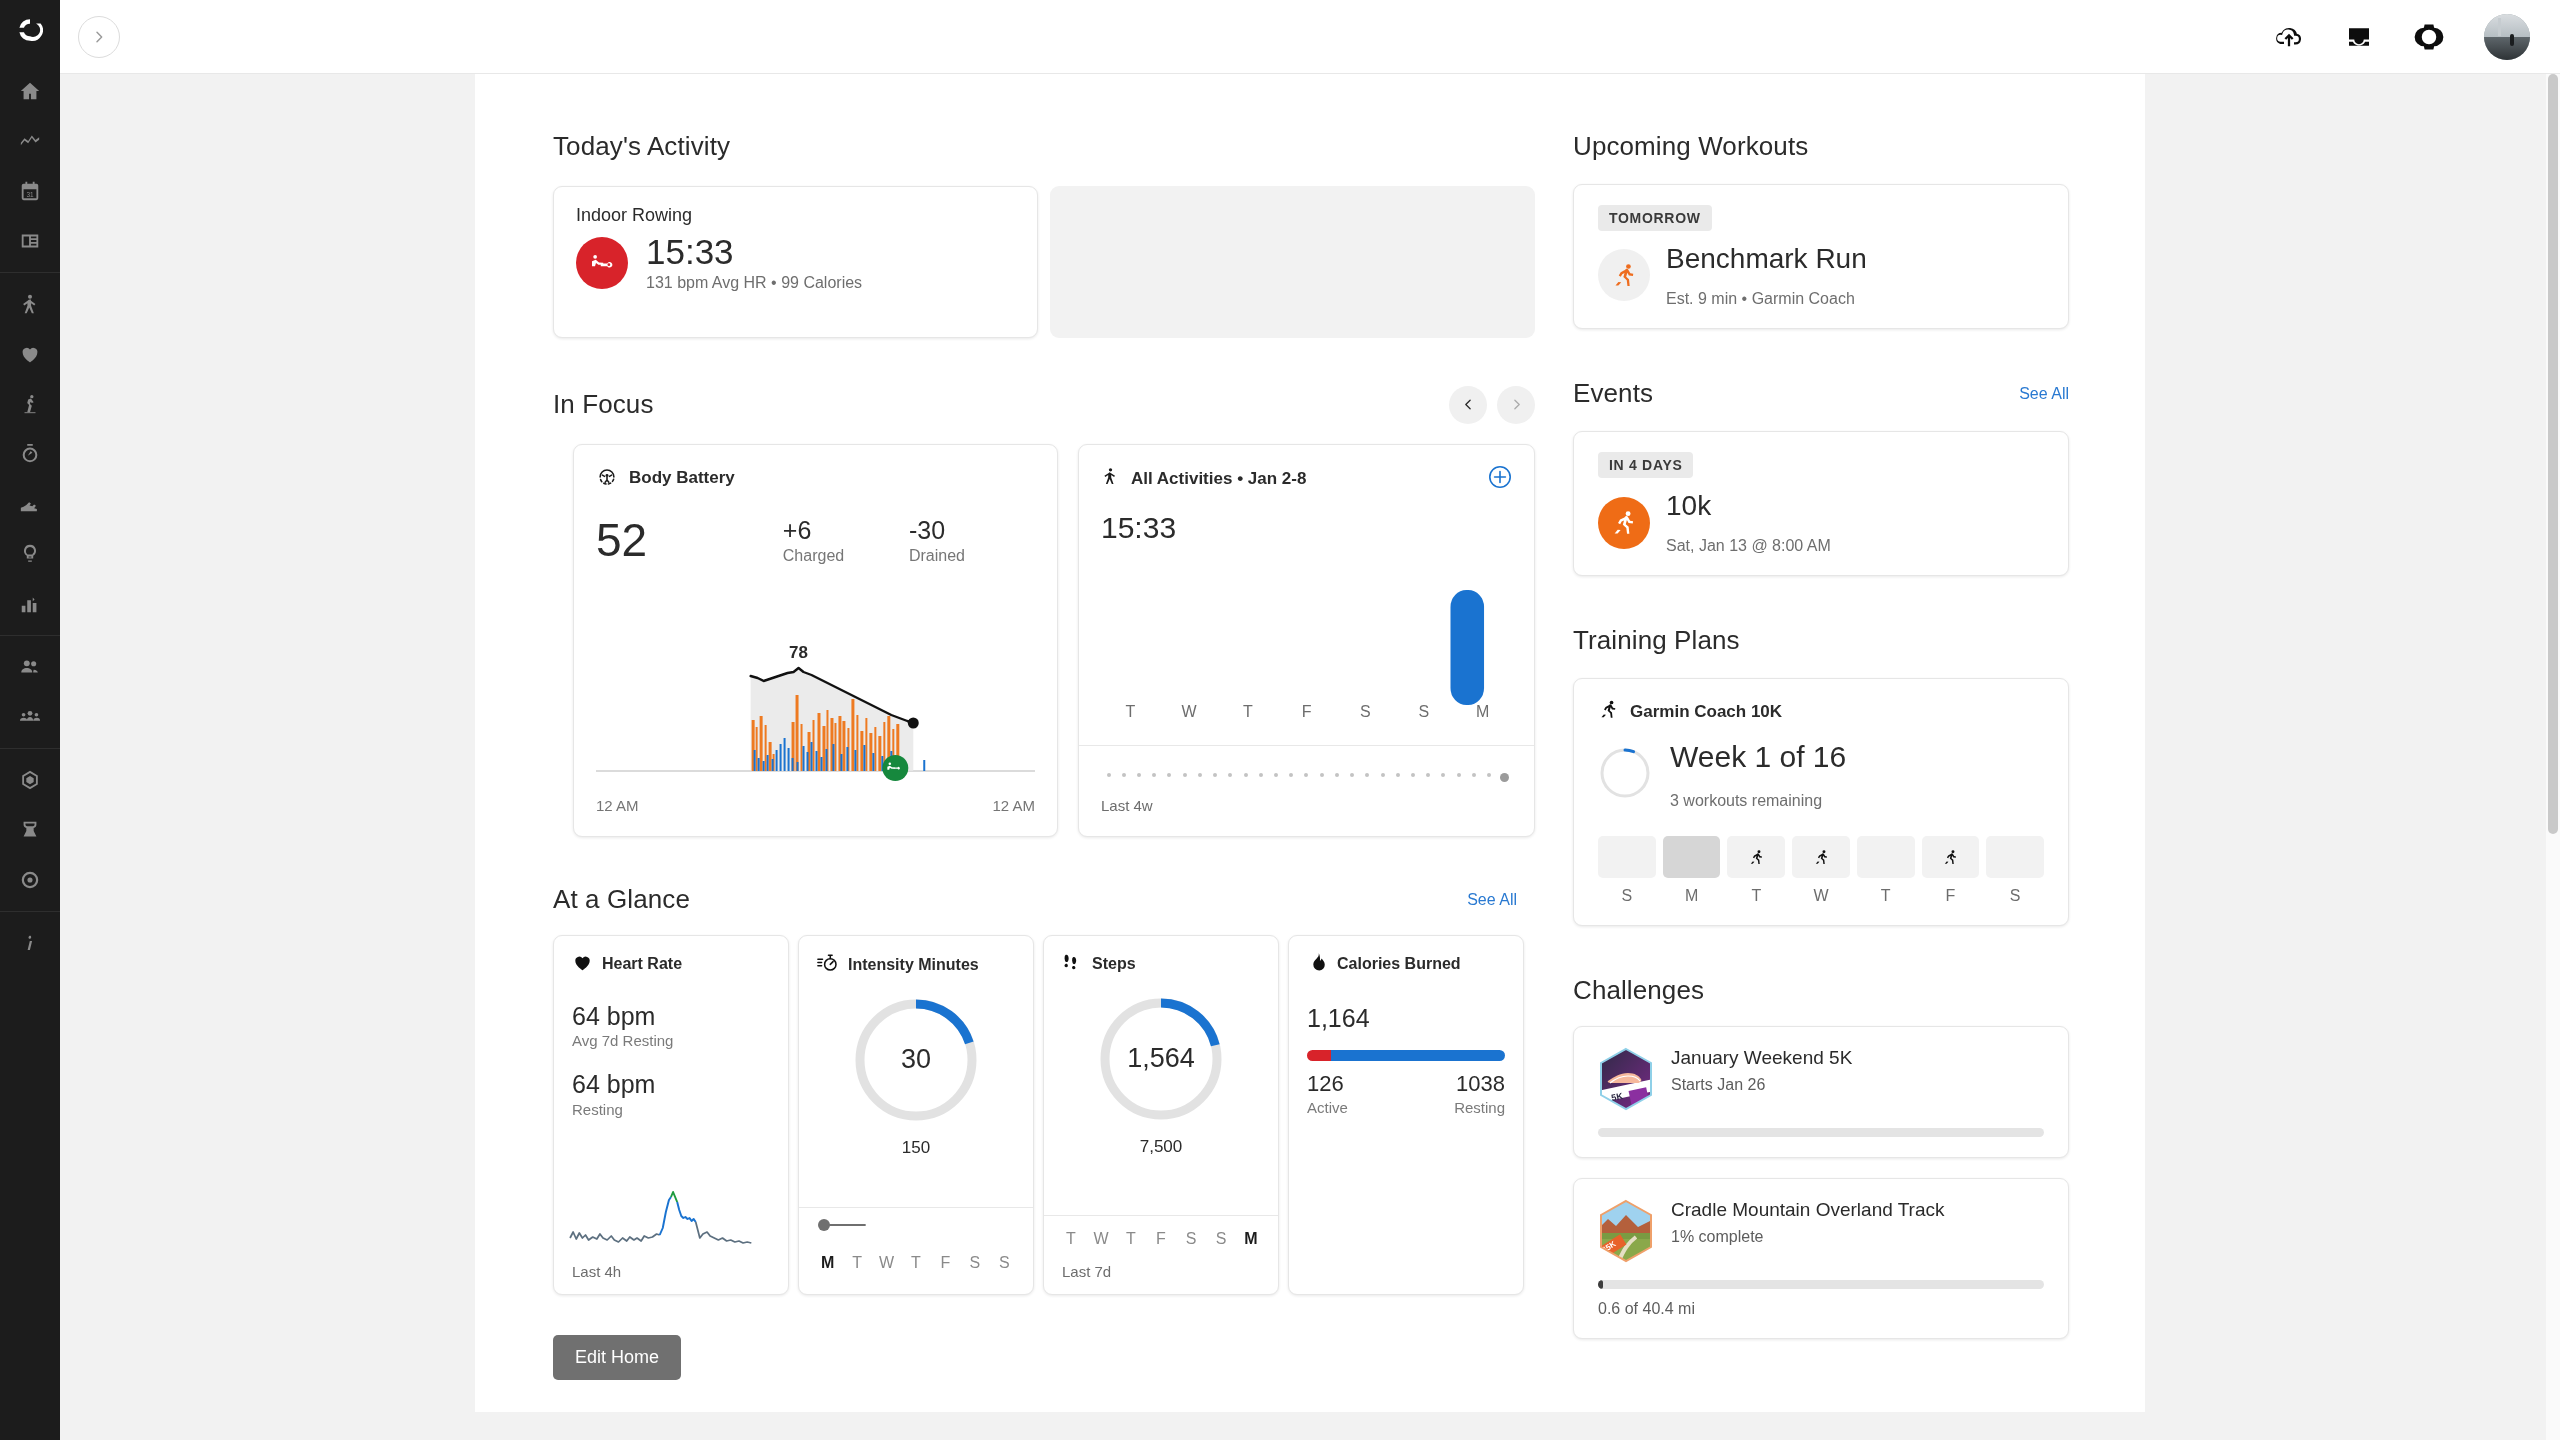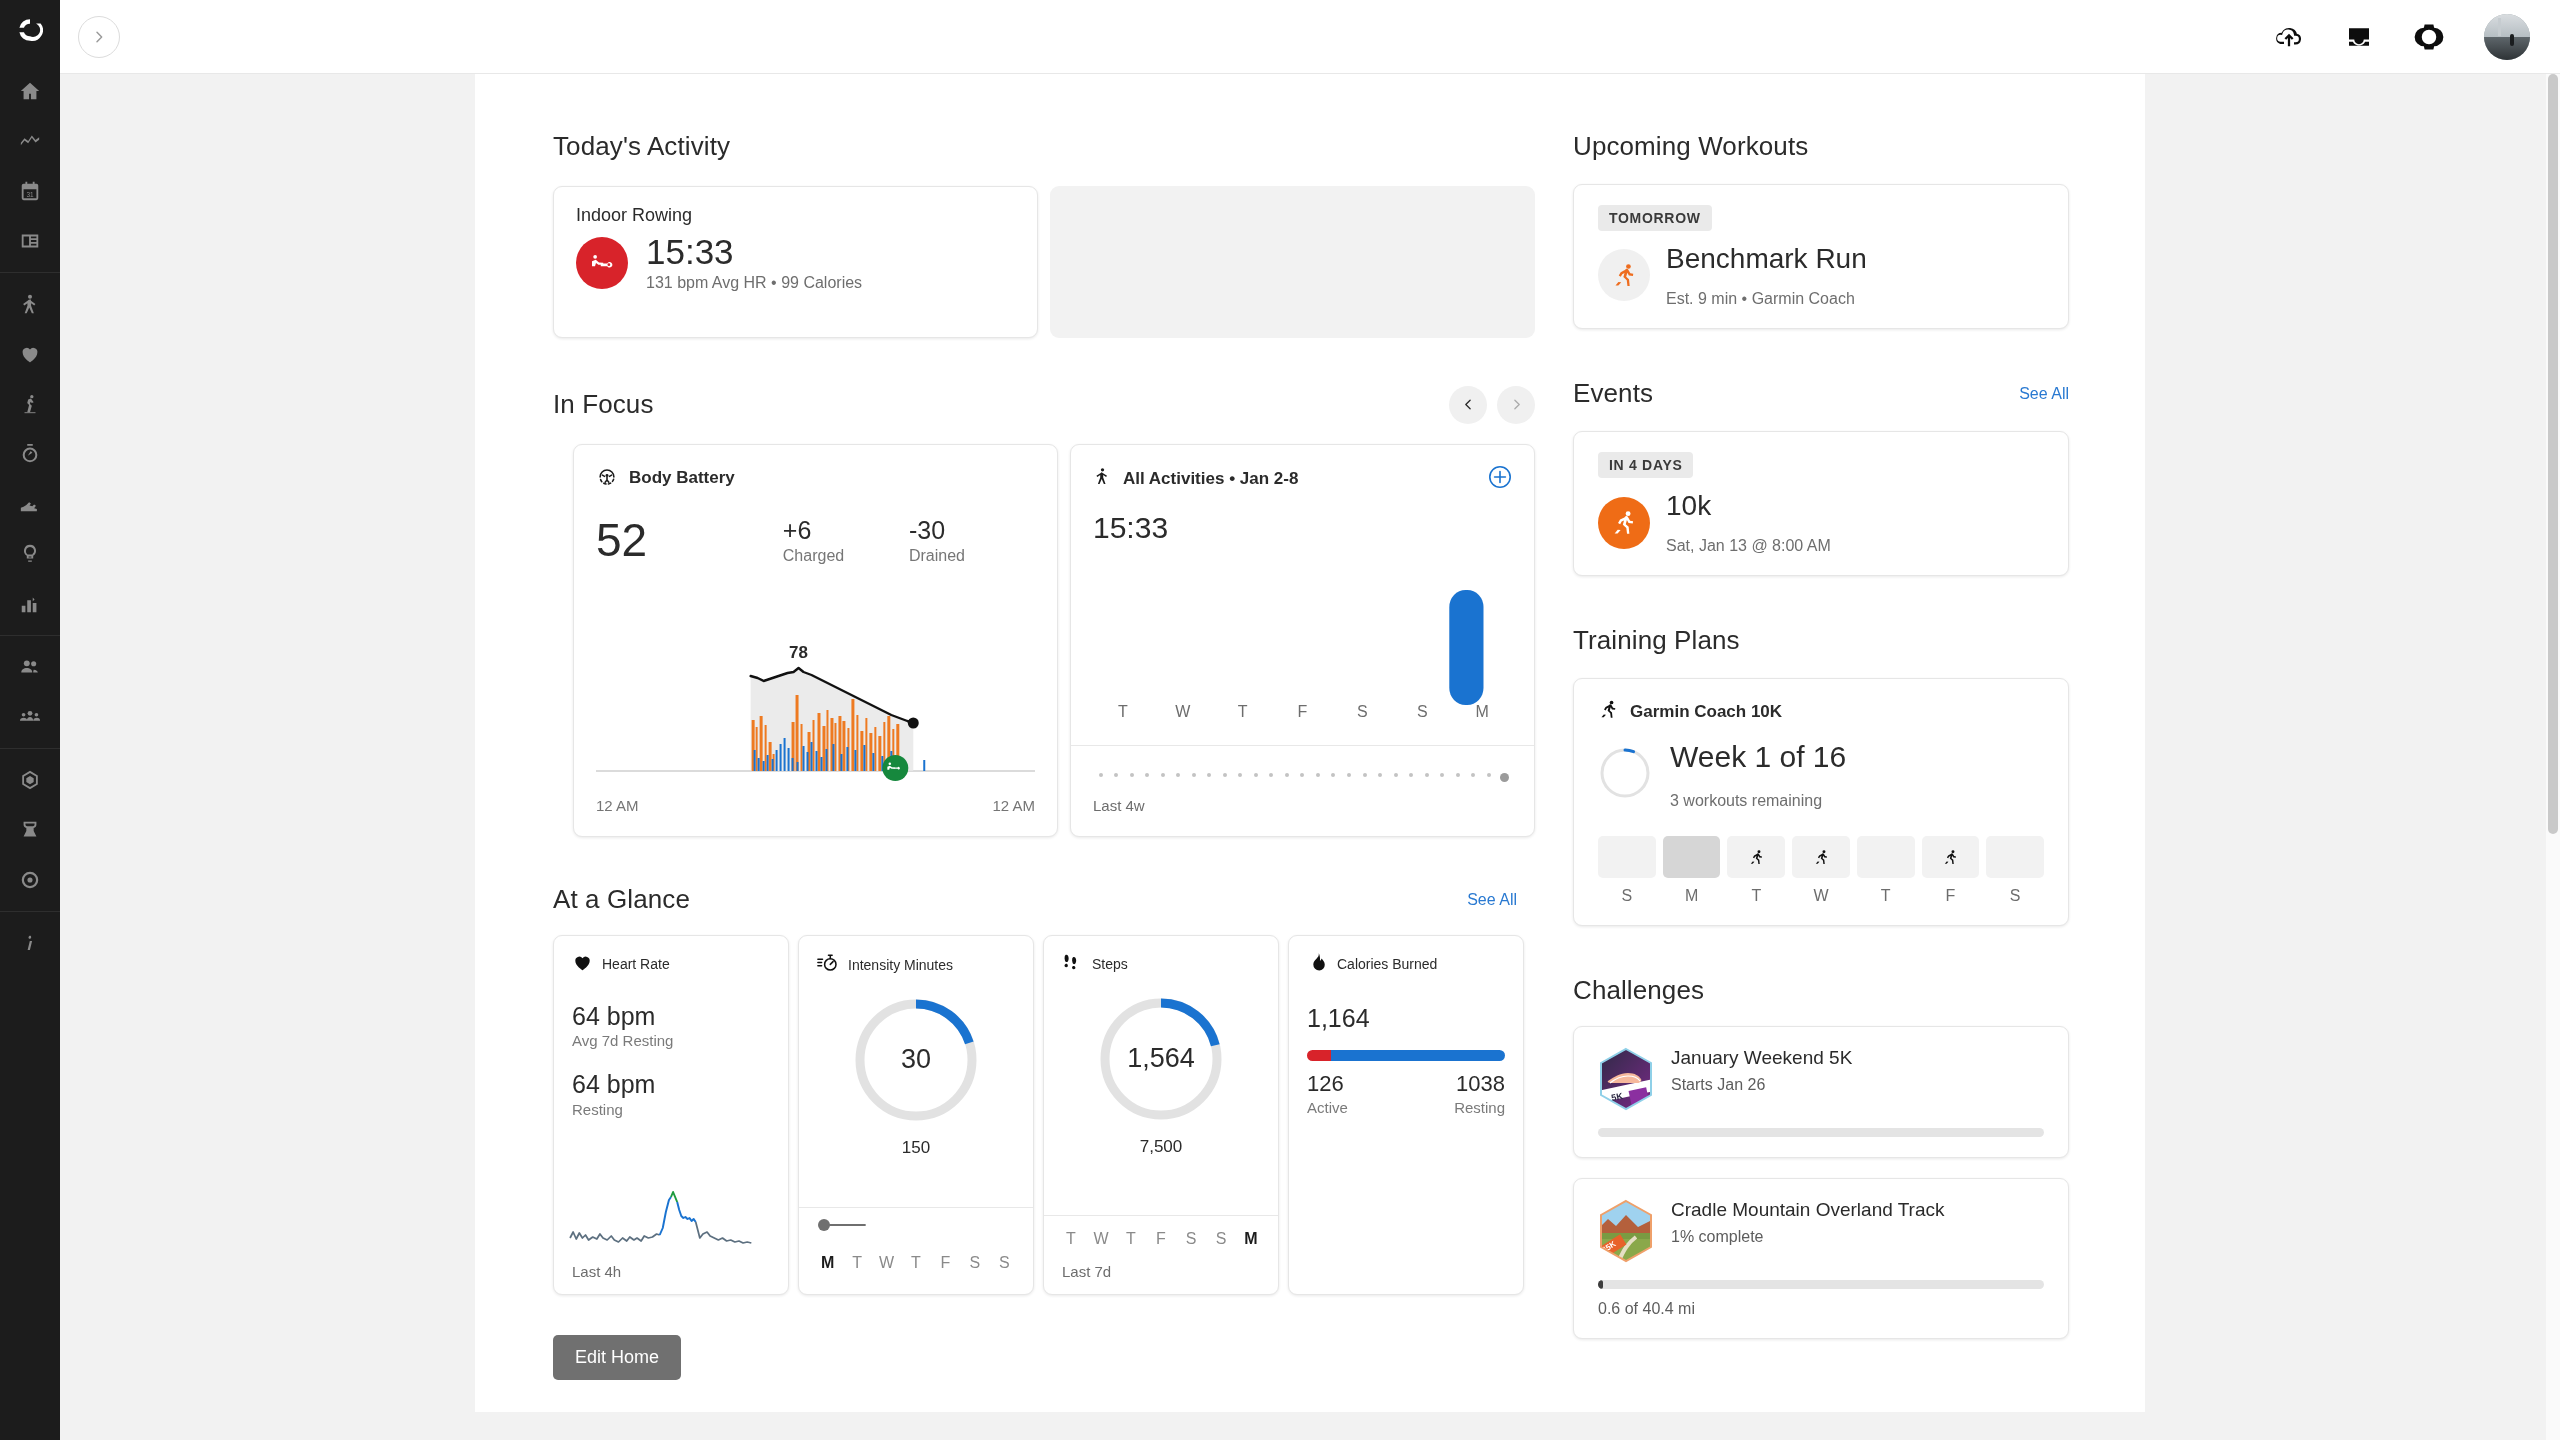--- a/index.html
+++ b/index.html
@@ -102,21 +102,21 @@
     width: 485px; height: 152px; background: #f2f2f2; border-radius: 9px;
   }
 
   
   .infocus-head { margin-top: 48px; display: flex; align-items: center; }
   .carousel-btns { margin-left: auto; display: flex; gap: 10px; }
   .crc {
     width: 38px; height: 38px; border-radius: 50%; background: #f0f0f0;
     display: flex; align-items: center; justify-content: center; cursor: pointer;
   }
-  .infocus-row { display: flex; gap: 12px; margin-top: 20px; padding-left: 20px; }
+  .infocus-row { display: flex; gap: 20px; margin-top: 20px; padding-left: 20px; }
   .bb-card { width: 485px; height: 393px; padding: 20px 22px; position: relative; }
   .card-head { display: flex; align-items: center; gap: 11px; }
   .card-head-title { font-size: 17px; color: #2b2b2b; font-weight: 600; }
   .bb-val { font-size: 46px; font-weight: 300; color: #2b2b2b; line-height: 1; }
   .bb-stats { display: flex; align-items: flex-start; gap: 0; margin-top: 26px; }
   .bb-stat-main { width: 200px; }
   .bb-stat { width: 135px; }
   .bb-stat-v { font-size: 25px; color: #2b2b2b; font-weight: 400; line-height: 1.1; }
   .bb-stat-l { font-size: 16px; color: #767676; margin-top: 3px; }
   .bb-chart { position: absolute; left: 22px; right: 22px; bottom: 54px; height: 150px; }
@@ -135,21 +135,21 @@
   .dots-row i { flex: 1; height: 4px; }
   .dot { width: 4px; height: 4px; border-radius: 50%; background: #c3c3c3; display:block; margin: 0 auto; }
   .dot.big { width: 9px; height: 9px; background: #9b9b9b; }
   .last4w { position: absolute; left: 22px; top: 352px; font-size: 15px; color: #6d6d6d; }
 
   
   .glance-head { margin-top: 48px; display: flex; align-items: center; width: 964px; }
   .glance-row { display: flex; gap: 9px; margin-top: 20px; }
   .g-card { width: 236px; height: 360px; position: relative; padding: 16px 18px 0 18px; }
   .g-head { display: flex; align-items: center; gap: 9px; }
-  .g-title { font-size: 14px; color: #2b2b2b; font-weight: 400; }
+  .g-title { font-size: 16px; color: #2b2b2b; font-weight: 700; }
   .g-big { font-size: 25px; color: #2b2b2b; font-weight: 400; line-height: 1.1; }
   .g-sub { font-size: 15px; color: #7a7a7a; margin-top: 2px; }
   .g-foot { position: absolute; left: 18px; bottom: 14px; font-size: 15px; color: #6d6d6d; }
   .g-sep { position:absolute; left: 0; right: 0; height: 1px; background: #e8e8e8; }
   .ring-wrap { position: relative; width: 128px; height: 128px; margin: 18px auto 0 auto; }
   .ring-val { position: absolute; inset: 0; display:flex; align-items:center; justify-content:center;
               font-size: 27px; color: #2b2b2b; font-weight: 300; }
   .ring-goal { text-align: center; font-size: 17px; color: #2b2b2b; margin-top: 14px; font-weight: 500; }
   .dow { display: flex; }
   .dow span { flex: 1; text-align: center; font-size: 16px; color: #8a8a8a; }

